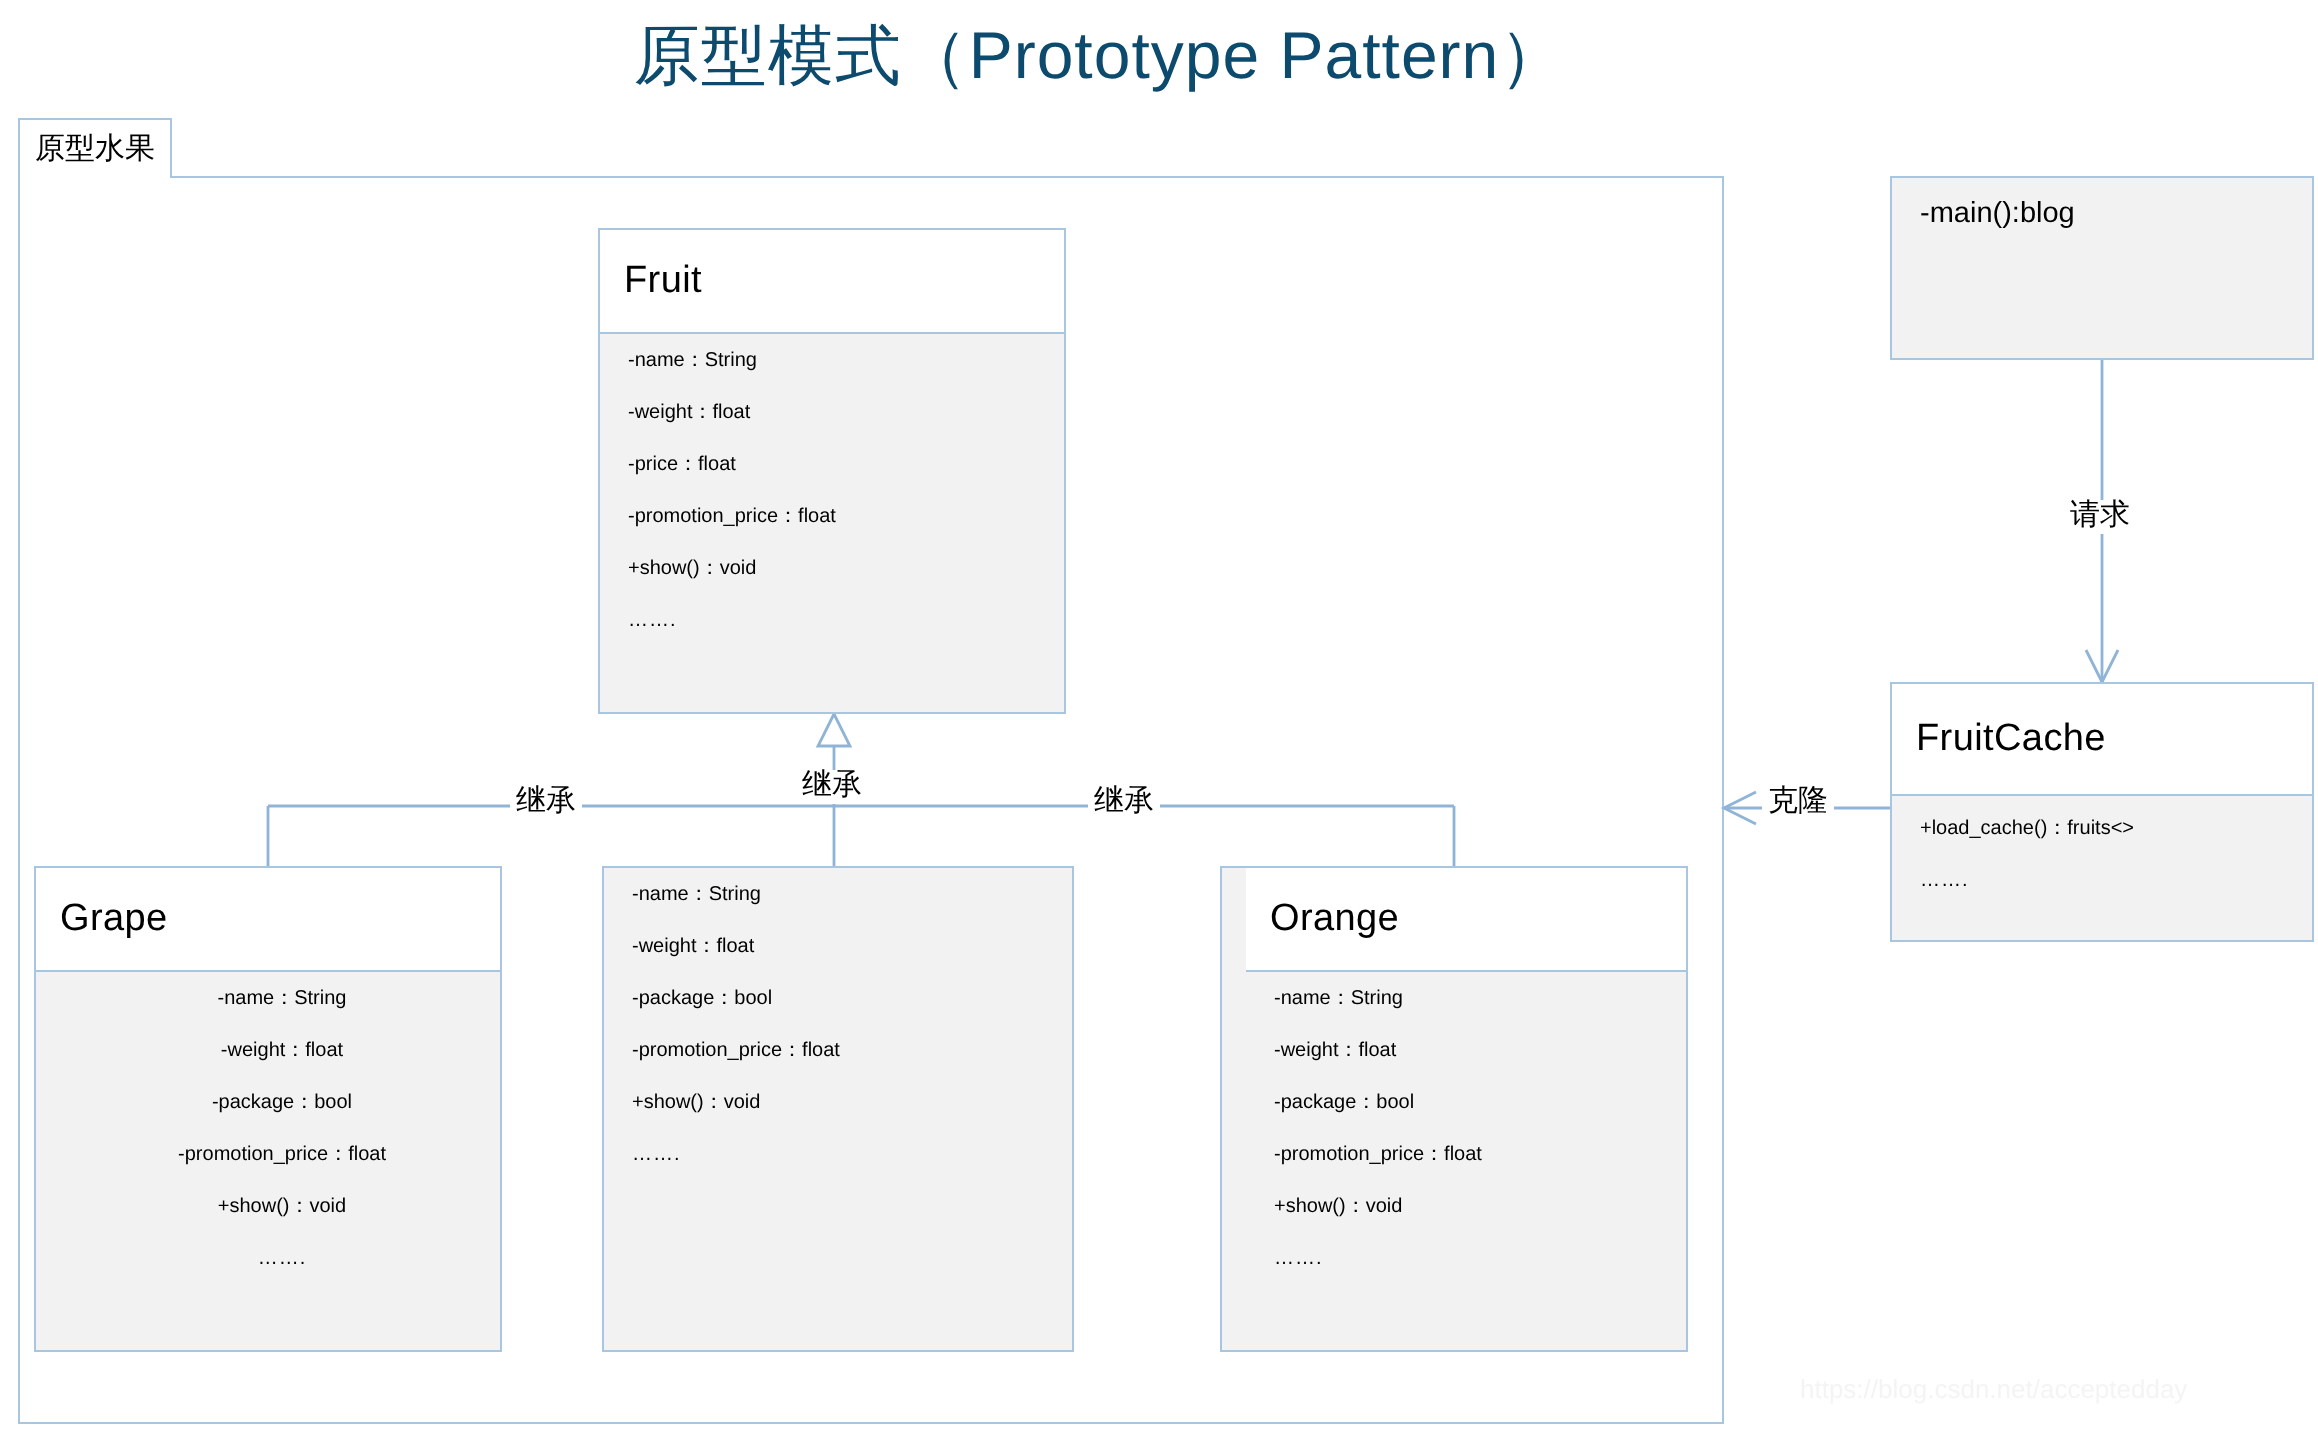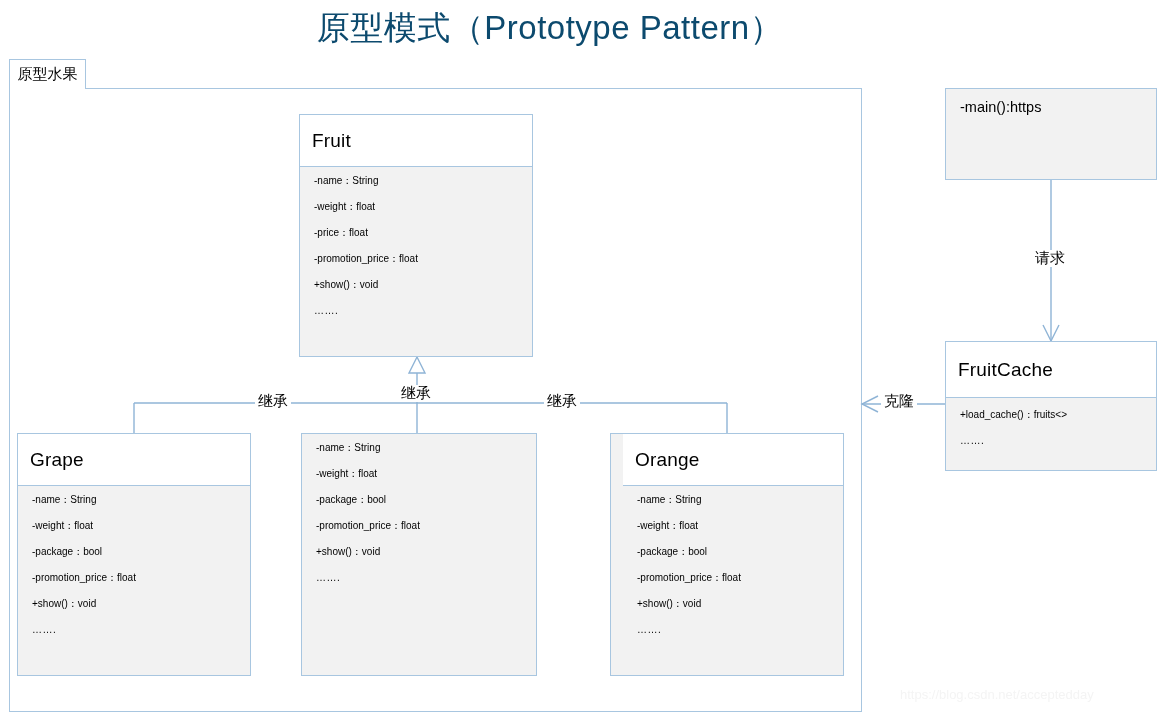--- a/index.html
+++ b/index.html
@@ -105,21 +105,21 @@
   }
   .uml-member.ellipsis {
     letter-spacing: 0.5px;
   }
 
   
   #class-fruit       { left: 299px; top: 114px; width: 234px; height: 243px; }
   #class-fruit .uml-header { height: 52px; }
   #class-fruit .uml-body   { height: 189px; }
 
-  #class-grape       { left: 17px;  top: 433px; width: 234px; height: 243px; }
+  #class-grape       { left: 17px;  top: 433px; width: 234px; height: 243px; text-align: center; }
   #class-grape .uml-header { height: 52px; }
   #class-grape .uml-body   { height: 189px; }
 
   #class-hami-melon  { left: 301px; top: 433px; width: 236px; height: 243px; }
   #class-hami-melon .uml-header { height: 52px; }
   #class-hami-melon .uml-body   { height: 189px; }
 
   #class-orange      { left: 610px; top: 433px; width: 234px; height: 243px; padding-left: 12px; }
   #class-orange .uml-header { height: 52px; }
   #class-orange .uml-body   { height: 189px; }
@@ -256,21 +256,21 @@
       <div class="uml-member">-weight：float</div>
       <div class="uml-member">-package：bool</div>
       <div class="uml-member">-promotion_price：float</div>
       <div class="uml-member">+show()：void</div>
       <div class="uml-member ellipsis">…….</div>
     </div>
   </div>
 
   <div class="uml-class" id="class-demo">
     <div class="uml-body">
-      <div class="uml-member">-main():https</div>
+      <div class="uml-member">-main():blog</div>
     </div>
   </div>
 
   <div class="uml-class" id="class-fruitcache">
     <div class="uml-header">FruitCache</div>
     <div class="uml-body">
       <div class="uml-member">+load_cache()：fruits&lt;&gt;</div>
       <div class="uml-member ellipsis">…….</div>
     </div>
   </div>

